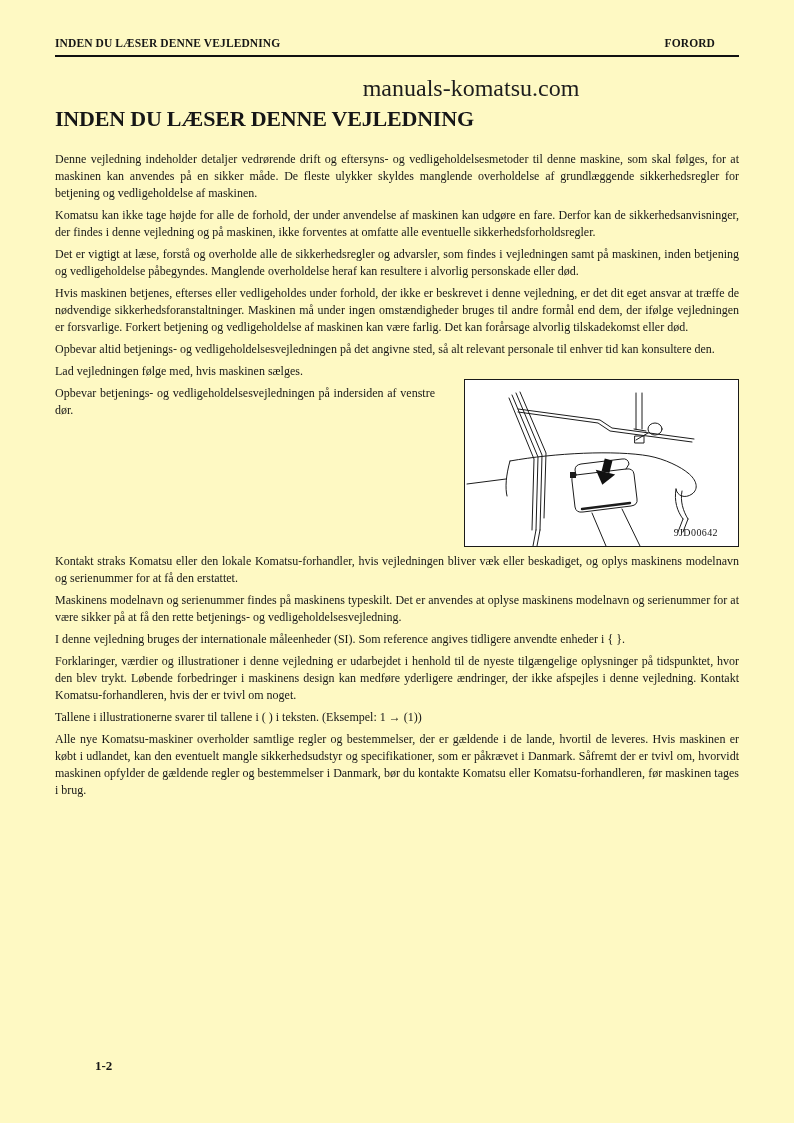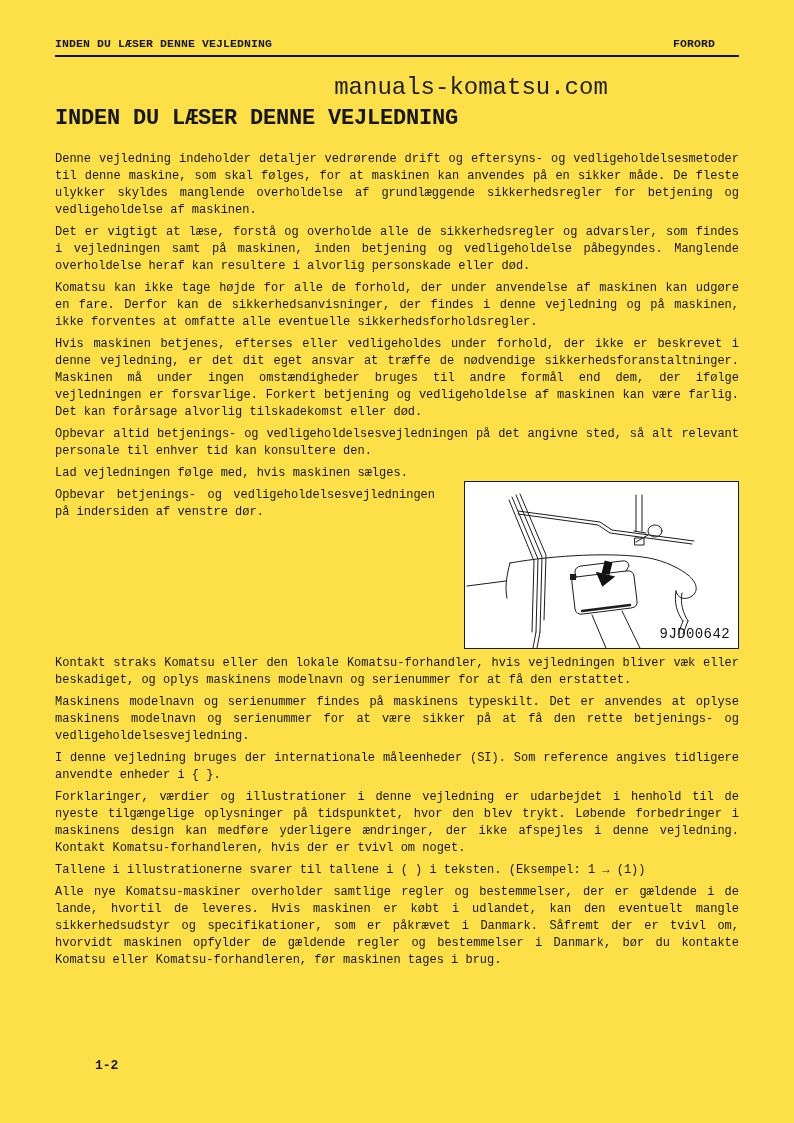--- a/index.html
+++ b/index.html
@@ -1,36 +1,36 @@
 <!DOCTYPE html>
 <html><head>
 <meta charset="utf-8">
 <style>
   html,body{margin:0;padding:0;background:#ffffff;}
   .page{
-    width:794px;height:1123px;position:relative;background:#fde047;
-    color:#161616;font-family:Liberation Mono, monospace;overflow:hidden;
+    width:794px;height:1123px;position:relative;background:#fef9c3;
+    color:#161616;font-family:Liberation Serif, serif;overflow:hidden;
     -webkit-font-smoothing:antialiased;
   }
   .content{padding:37px 55px 0 55px;width:684px;}
   .hdr{display:flex;justify-content:space-between;font-weight:bold;
        font-size:11.5px;line-height:13px;letter-spacing:0.1px;}
   .hdr-right{padding-right:24px;}
   .rule{height:2px;background:#111;margin-top:5px;}
   .watermark{font-size:24px;line-height:1.2;margin-top:17px;text-align:center;
              position:relative;left:74px;color:#1d1d1d;}
   h1.title{font-size:22px;line-height:1.15;margin:3px 0 0 0;letter-spacing:-0.2px;}
   .bodytext{margin-top:20px;font-size:12px;line-height:17px;text-align:justify;}
   .bodytext p{margin:0 0 5px 0;hyphens:manual;-webkit-hyphens:manual;}
   .figrow{display:flex;justify-content:space-between;align-items:flex-start;
           margin:-6px 0 6px 0;}
   .aside-par{width:380px;padding-top:6px;}
   figure.illus{margin:0;width:273px;height:166px;border:1px solid #1a1a1a;
                position:relative;background:#fff;flex:none;}
-  .figlabel{position:absolute;right:8px;bottom:5px;font-size:14px;
+  .figlabel{position:absolute;right:20px;bottom:5px;font-size:10px;
             letter-spacing:0.4px;color:#161616;}
   .pagefooter{position:absolute;left:55px;top:1058px;font-weight:bold;
               font-size:13px;margin-left:40px;}
 </style>
 </head>
 <body>
 
 <div class="page">
   <div class="content">
 
@@ -39,22 +39,22 @@
       <span class="hdr-right">FORORD</span>
     </header>
     <div class="rule"></div>
 
     <div class="watermark">manuals-komatsu.com</div>
 
     <h1 class="title">INDEN DU LÆSER DENNE VEJLEDNING</h1>
 
     <div class="bodytext">
       <p>Denne vejledning indeholder detaljer vedrørende drift og eftersyns- og vedligeholdelsesmetoder til denne ma­skine, som skal følges, for at maskinen kan anvendes på en sikker måde. De fleste ulykker skyldes manglende overholdelse af grundlæggende sikkerhedsregler for betjening og vedligeholdelse af maskinen.</p>
+      <p>Komatsu kan ikke tage højde for alle de forhold, der under anvendelse af maskinen kan udgøre en fare. Derfor kan de sikkerhedsanvisninger, der findes i denne vejledning og på maskinen, ikke forventes at omfatte alle eventuelle sikkerhedsforholdsregler.</p>
       <p>Det er vigtigt at læse, forstå og overholde alle de sikkerhedsregler og advarsler, som findes i vejledningen samt på maskinen, inden betjening og vedligeholdelse påbegyndes. Manglende overholdelse heraf kan resultere i al­vorlig personskade eller død.</p>
-      <p>Komatsu kan ikke tage højde for alle de forhold, der under anvendelse af maskinen kan udgøre en fare. Derfor kan de sikkerhedsanvisninger, der findes i denne vejledning og på maskinen, ikke forventes at omfatte alle eventuelle sikkerhedsforholdsregler.</p>
       <p>Hvis maskinen betjenes, efterses eller vedligeholdes under forhold, der ikke er beskrevet i denne vejledning, er det dit eget ansvar at træffe de nødvendige sikkerhedsforanstaltninger. Maskinen må under ingen omstændig­heder bruges til andre formål end dem, der ifølge vejledningen er forsvarlige. Forkert betjening og vedligeholdel­se af maskinen kan være farlig. Det kan forårsage alvorlig tilskadekomst eller død.</p>
       <p>Opbevar altid betjenings- og vedligeholdelsesvejledningen på det angivne sted, så alt relevant personale til enh­ver tid kan konsultere den.</p>
       <p>Lad vejledningen følge med, hvis maskinen sælges.</p>
 
       <div class="figrow">
         <p class="aside-par">Opbevar betjenings- og vedligeholdelsesvejledningen på inder­siden af venstre dør.</p>
 
         <figure class="illus">
           <svg width="273" height="166" viewBox="0 0 273 166" xmlns="http://www.w3.org/2000/svg">
             <g stroke="#1c1c1c" fill="none" stroke-width="1" stroke-linecap="round" stroke-linejoin="round">

